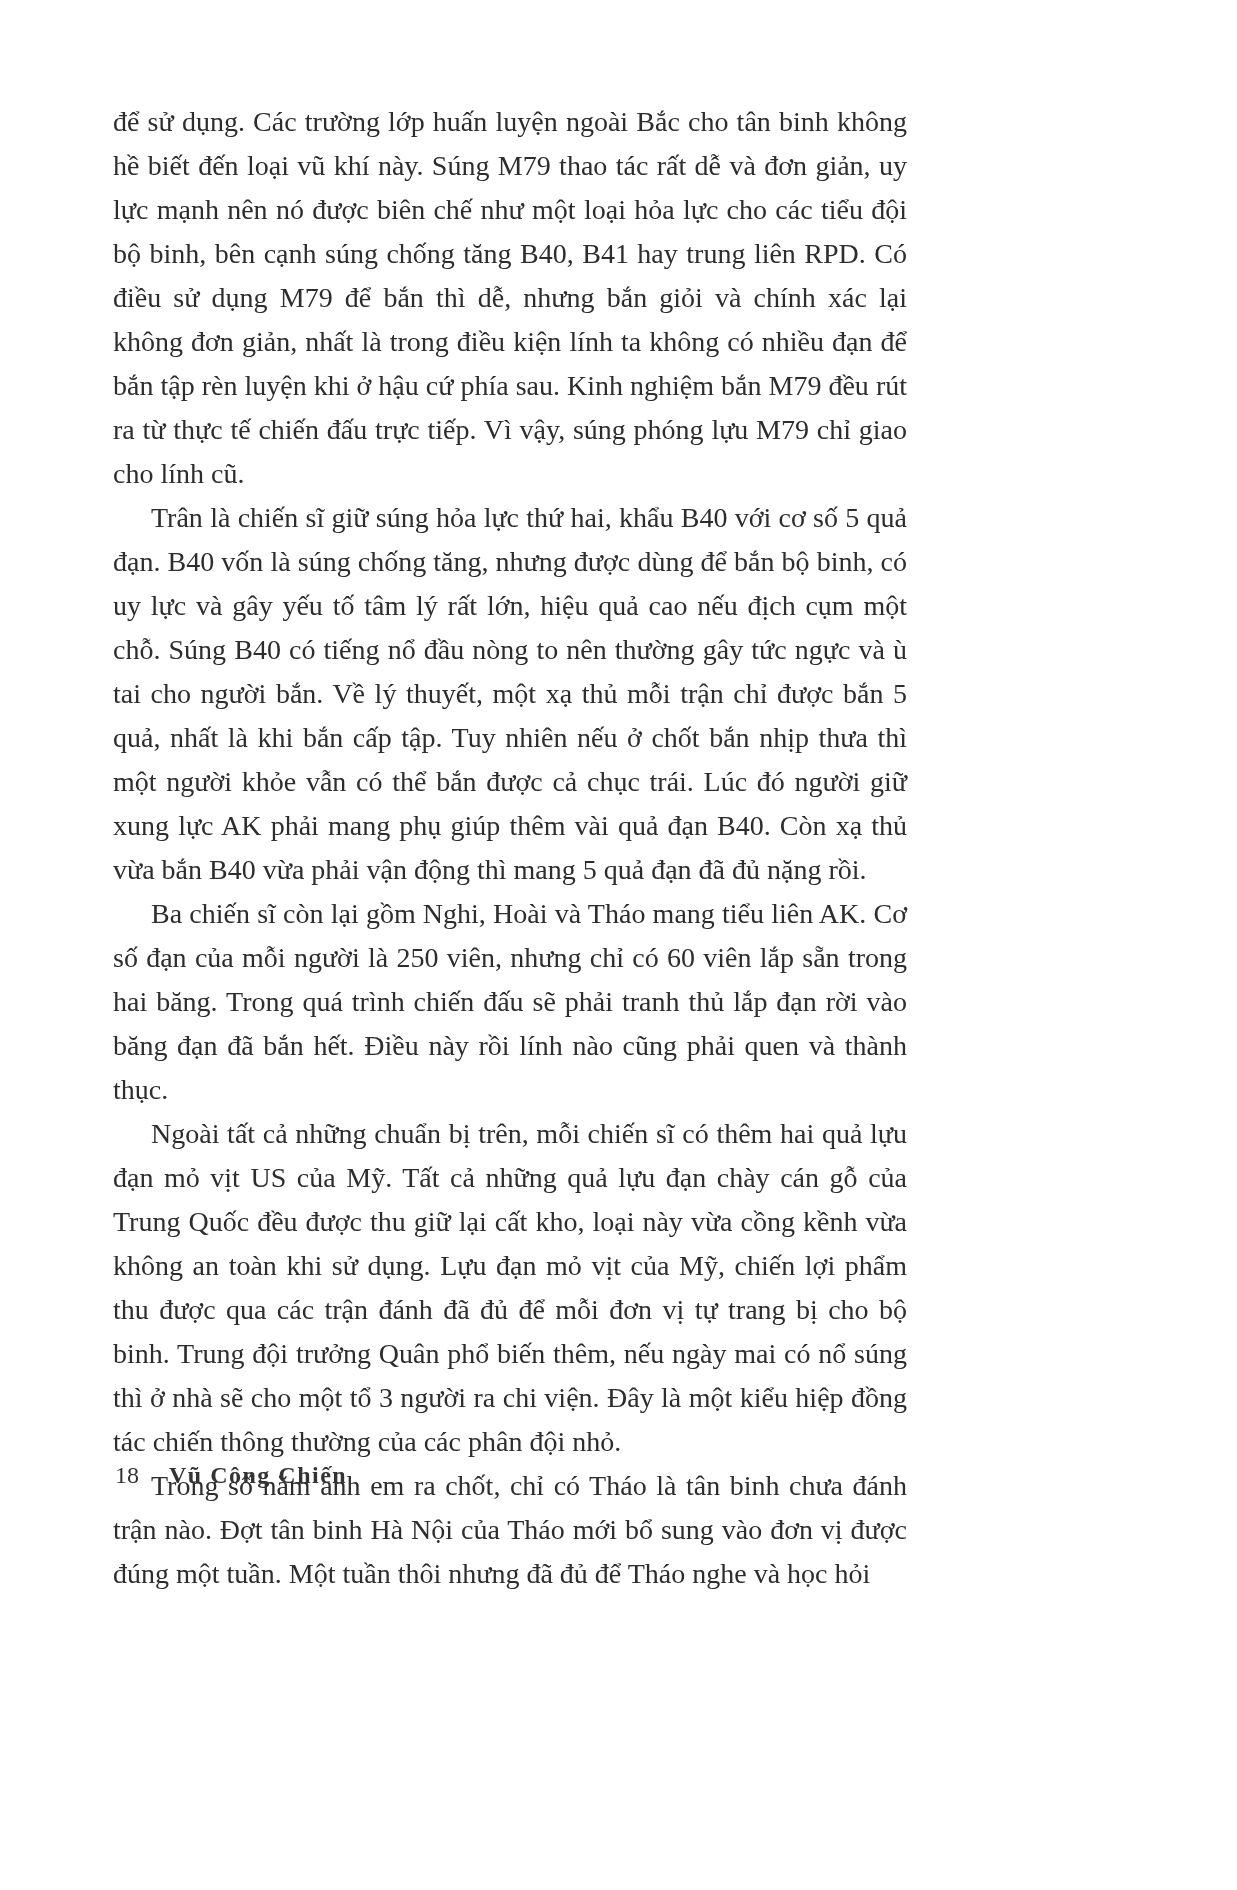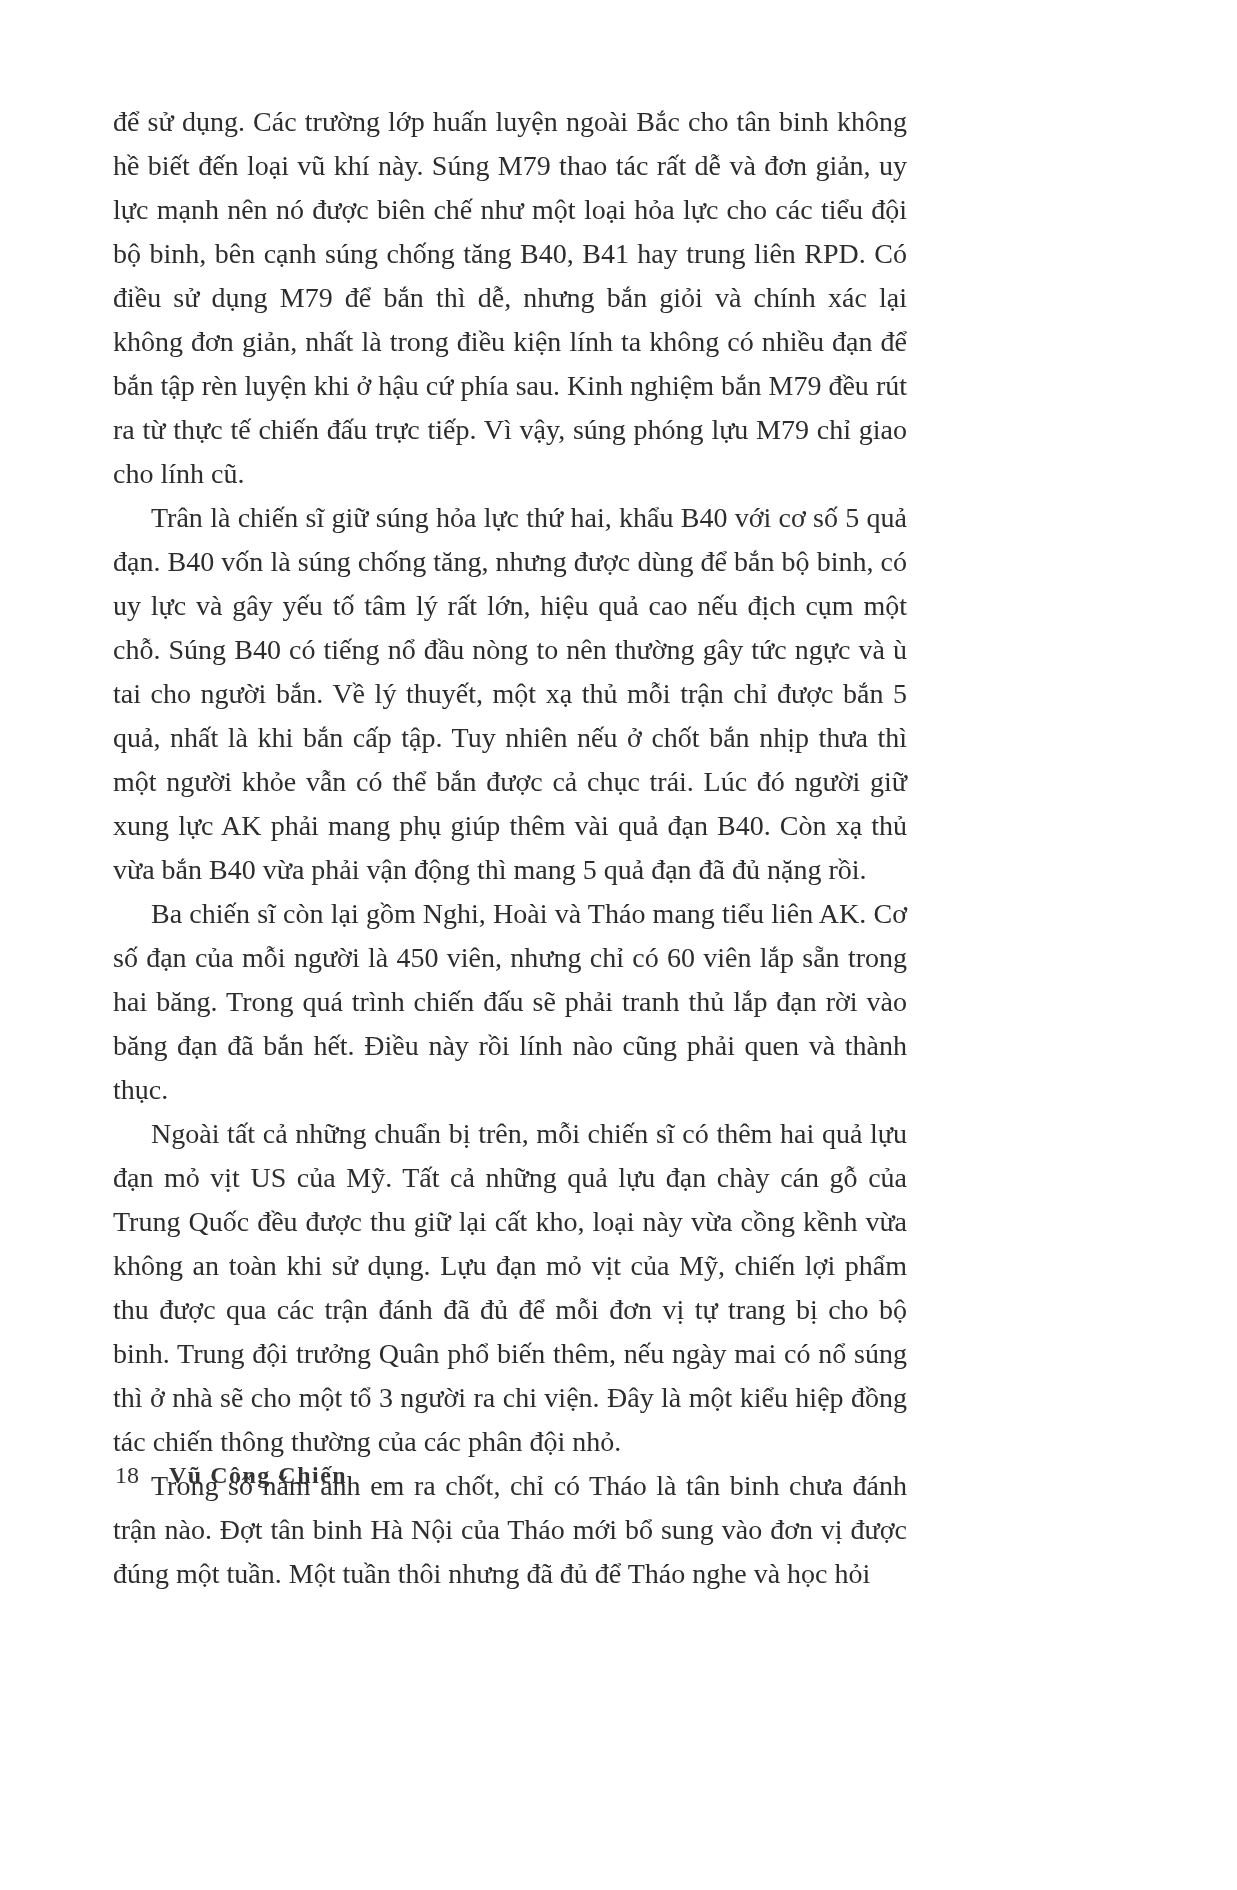--- a/index.html
+++ b/index.html
@@ -50,21 +50,21 @@
     letter-spacing: 1.5px;
   }
 </style>
 </head>
 <body>
 
 <div class="page">
   <div class="text-block">
       <p class="no-indent">để sử dụng. Các trường lớp huấn luyện ngoài Bắc cho tân binh không hề biết đến loại vũ khí này. Súng M79 thao tác rất dễ và đơn giản, uy lực mạnh nên nó được biên chế như một loại hỏa lực cho các tiểu đội bộ binh, bên cạnh súng chống tăng B40, B41 hay trung liên RPD. Có điều sử dụng M79 để bắn thì dễ, nhưng bắn giỏi và chính xác lại không đơn giản, nhất là trong điều kiện lính ta không có nhiều đạn để bắn tập rèn luyện khi ở hậu cứ phía sau. Kinh nghiệm bắn M79 đều rút ra từ thực tế chiến đấu trực tiếp. Vì vậy, súng phóng lựu M79 chỉ giao cho lính cũ.</p>
       <p class="indent">Trân là chiến sĩ giữ súng hỏa lực thứ hai, khẩu B40 với cơ số 5 quả đạn. B40 vốn là súng chống tăng, nhưng được dùng để bắn bộ binh, có uy lực và gây yếu tố tâm lý rất lớn, hiệu quả cao nếu địch cụm một chỗ. Súng B40 có tiếng nổ đầu nòng to nên thường gây tức ngực và ù tai cho người bắn. Về lý thuyết, một xạ thủ mỗi trận chỉ được bắn 5 quả, nhất là khi bắn cấp tập. Tuy nhiên nếu ở chốt bắn nhịp thưa thì một người khỏe vẫn có thể bắn được cả chục trái. Lúc đó người giữ xung lực AK phải mang phụ giúp thêm vài quả đạn B40. Còn xạ thủ vừa bắn B40 vừa phải vận động thì mang 5 quả đạn đã đủ nặng rồi.</p>
-      <p class="indent">Ba chiến sĩ còn lại gồm Nghi, Hoài và Tháo mang tiểu liên AK. Cơ số đạn của mỗi người là 450 viên, nhưng chỉ có 60 viên lắp sẵn trong hai băng. Trong quá trình chiến đấu sẽ phải tranh thủ lắp đạn rời vào băng đạn đã bắn hết. Điều này rồi lính nào cũng phải quen và thành thục.</p>
+      <p class="indent">Ba chiến sĩ còn lại gồm Nghi, Hoài và Tháo mang tiểu liên AK. Cơ số đạn của mỗi người là 250 viên, nhưng chỉ có 60 viên lắp sẵn trong hai băng. Trong quá trình chiến đấu sẽ phải tranh thủ lắp đạn rời vào băng đạn đã bắn hết. Điều này rồi lính nào cũng phải quen và thành thục.</p>
       <p class="indent">Ngoài tất cả những chuẩn bị trên, mỗi chiến sĩ có thêm hai quả lựu đạn mỏ vịt US của Mỹ. Tất cả những quả lựu đạn chày cán gỗ của Trung Quốc đều được thu giữ lại cất kho, loại này vừa cồng kềnh vừa không an toàn khi sử dụng. Lựu đạn mỏ vịt của Mỹ, chiến lợi phẩm thu được qua các trận đánh đã đủ để mỗi đơn vị tự trang bị cho bộ binh. Trung đội trưởng Quân phổ biến thêm, nếu ngày mai có nổ súng thì ở nhà sẽ cho một tổ 3 người ra chi viện. Đây là một kiểu hiệp đồng tác chiến thông thường của các phân đội nhỏ.</p>
       <p class="indent">Trong số năm anh em ra chốt, chỉ có Tháo là tân binh chưa đánh trận nào. Đợt tân binh Hà Nội của Tháo mới bổ sung vào đơn vị được đúng một tuần. Một tuần thôi nhưng đã đủ để Tháo nghe và học hỏi</p>
     </div>
   <div class="page-footer">
     <span class="page-number">18</span>
     <span class="author">Vũ Công Chiến</span>
   </div>
 </div>
 
 </body></html>

